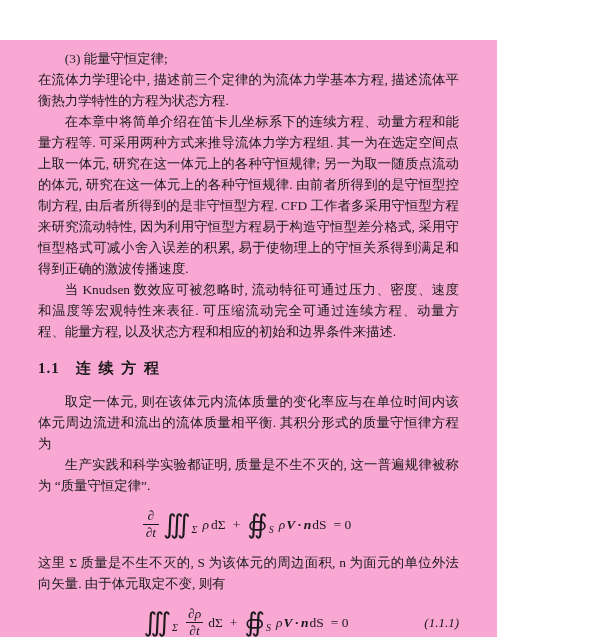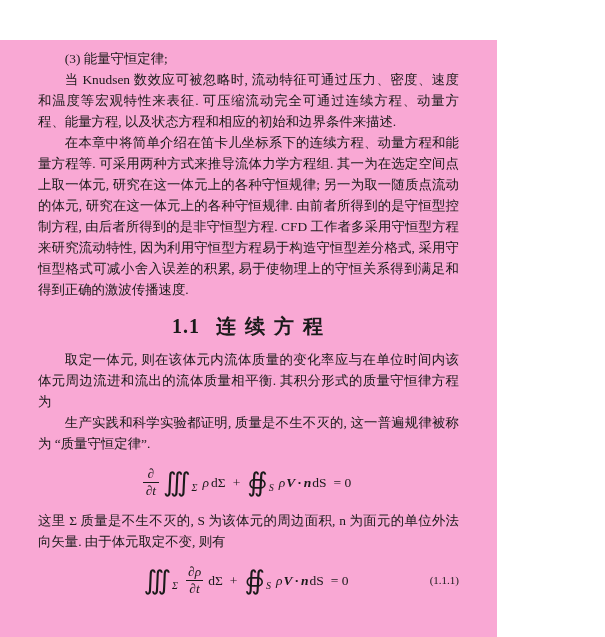--- a/index.html
+++ b/index.html
@@ -23,23 +23,22 @@
     font-size: 13.4px;
     line-height: 21px;
     text-align: justify;
   }
   p { margin: 0; }
   .list-item { text-indent: 2em; }
   .para { text-indent: 2em; }
   .para.noindent { text-indent: 0; }
   .section-heading {
     margin: 16px 0 12px 0;
-    text-align: center;
     font-weight: bold;
-    font-size: 20px;
+    font-size: 15px;
     letter-spacing: 1px;
   }
   .section-heading .sec-title { margin-left: 16px; letter-spacing: 2px; }
 
   .equation-row {
     position: relative;
     display: flex;
     align-items: center;
     justify-content: center;
     margin: 7px 0;
@@ -87,43 +86,45 @@
   .op { margin: 0 6px; }
   .term { margin: 0 1px; }
   .mathit { font-style: italic; }
   .mathbf { font-weight: bold; font-style: italic; }
   .dot { margin: 0 2px; font-weight: bold; }
   .eqno {
     position: absolute;
     right: 0;
     top: 50%;
     transform: translateY(-50%);
-    font-size: 11px;
+    font-size: 13px;
+    font-style: italic;
   }
   .bottom-bar {
     position: absolute;
     left: 3px;
     right: 3px;
     bottom: 3px;
     height: 4px;
     background: #000000;
   }
 </style>
 </head>
 <body>
 
 <div class="page">
   <div class="content">
 
     <p class="list-item">(3) 能量守恒定律;</p>
 
+    <p class="para noindent">在流体力学理论中, 描述前三个定律的为流体力学基本方程, 描述流体平衡热力学特性的方程为状态方程.</p>
+
+    <p class="para">在本章中将简单介绍在笛卡儿坐标系下的连续方程、动量方程和能量方程等. 可采用两种方式来推导流体力学方程组. 其一为在选定空间点上取一体元, 研究在这一体元上的各种守恒规律; 另一为取一随质点流动的体元, 研究在这一体元上的各种守恒规律. 由前者所得到的是守恒型控制方程, 由后者所得到的是非守恒型方程. CFD 工作者多采用守恒型方程来研究流动特性, 因为利用守恒型方程易于构造守恒型差分格式, 采用守恒型格式可减小舍入误差的积累, 易于使物理上的守恒关系得到满足和得到正确的激波传播速度.</p>
 
     <p class="para">当 Knudsen 数效应可被忽略时, 流动特征可通过压力、密度、速度和温度等宏观特性来表征. 可压缩流动完全可通过连续方程、动量方程、能量方程, 以及状态方程和相应的初始和边界条件来描述.</p>
-
-    <p class="para">在本章中将简单介绍在笛卡儿坐标系下的连续方程、动量方程和能量方程等. 可采用两种方式来推导流体力学方程组. 其一为在选定空间点上取一体元, 研究在这一体元上的各种守恒规律; 另一为取一随质点流动的体元, 研究在这一体元上的各种守恒规律. 由前者所得到的是守恒型控制方程, 由后者所得到的是非守恒型方程. CFD 工作者多采用守恒型方程来研究流动特性, 因为利用守恒型方程易于构造守恒型差分格式, 采用守恒型格式可减小舍入误差的积累, 易于使物理上的守恒关系得到满足和得到正确的激波传播速度.</p>
 
 
     <h2 class="section-heading">
       <span class="sec-number">1.1</span><span class="sec-title">连 续 方 程</span>
     </h2>
 
     <p class="para">取定一体元, 则在该体元内流体质量的变化率应与在单位时间内该体元周边流进和流出的流体质量相平衡. 其积分形式的质量守恒律方程为</p>
 
     <p class="para">生产实践和科学实验都证明, 质量是不生不灭的, 这一普遍规律被称为 “质量守恒定律”.</p>
 

